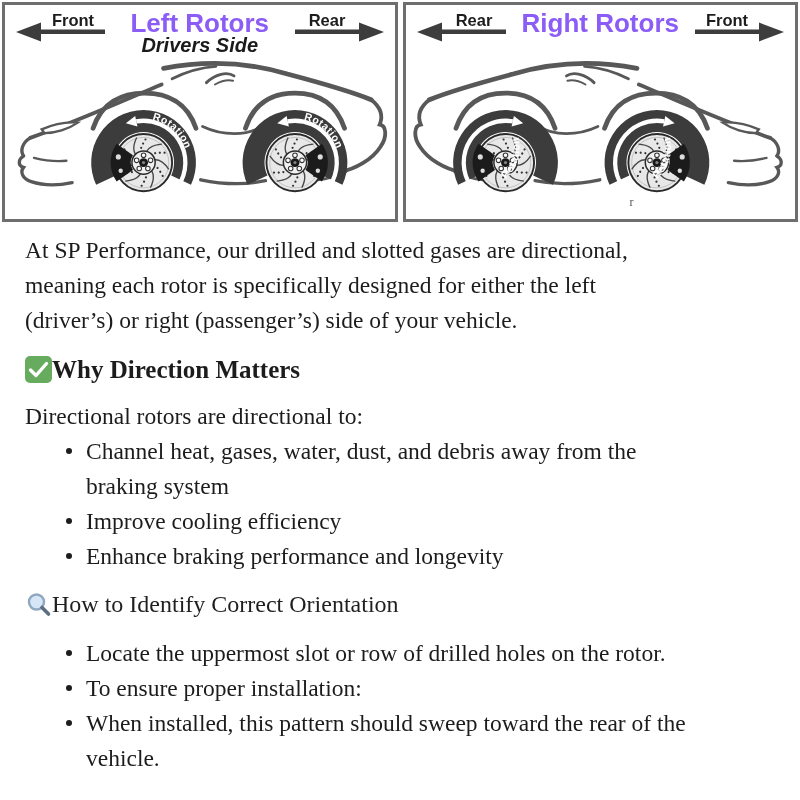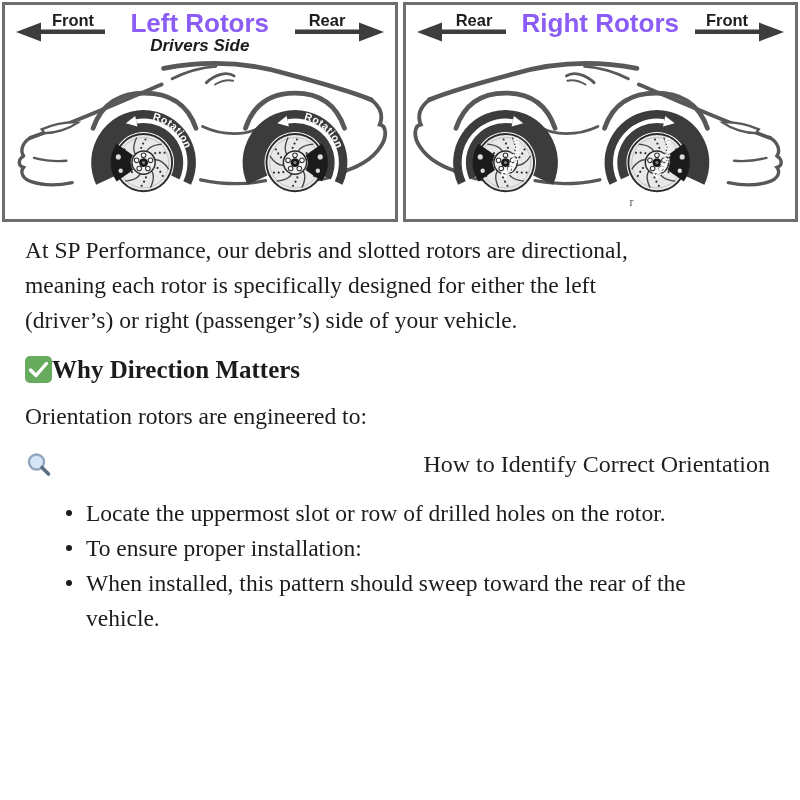--- a/index.html
+++ b/index.html
@@ -9,31 +9,31 @@
   
   .panels{display:flex;gap:5px;padding:2px 2px 0 2px;box-sizing:border-box;justify-content:center;}
   .panel{flex:1;border:3px solid #6e6e6e;height:214px;position:relative;background:#fff;overflow:hidden;}
   .panel-header{position:relative;height:50px;}
   .corner{position:absolute;top:5px;width:100px;height:32px;}
   .corner.left{left:8px;}
   .corner.right{right:8px;}
   .corner text{font-family:"Liberation Sans",sans-serif;font-weight:bold;font-size:16.5px;fill:#1d1d1d;}
   .titles{text-align:center;padding-top:5px;}
   .panel-title{font-family:"Liberation Sans",sans-serif;font-weight:bold;font-size:26px;line-height:27px;color:#8b5cf6;}
-  .panel-subtitle{font-family:"Liberation Sans",sans-serif;font-weight:bold;font-style:italic;font-size:17px;line-height:17px;color:#1a1a1a;}
+  .panel-subtitle{font-family:"Liberation Sans",sans-serif;font-weight:bold;font-style:italic;font-size:20px;line-height:17px;color:#1a1a1a;}
   .car-svg{display:block;width:100%;height:160px;}
   .stray{position:absolute;left:224px;top:190px;font-size:12px;color:#555;}
 
   
   .content{padding:11px 30px 24px 25px;font-size:23.5px;line-height:35px;}
   .content p{margin:0;white-space:pre-line;}
   .h-row{display:flex;align-items:center;}
   .h-row h2{margin:0;font-size:25px;line-height:35px;font-weight:bold;font-family:"Liberation Serif",serif;}
   .h-why{margin:14px 0 12px;}
-  .h-identify{margin:13px 0 14px;justify-content:space-between;}
+  .h-identify{margin:13px 0 14px;}
   .h-identify h2{font-weight:400;font-size:24px;color:#1f1f1f;}
   .lead{margin:0 0 9px 0;}
   ul.blist{margin:0;padding:0 0 0 40px;list-style:none;}
   ul.blist li{position:relative;padding-left:21px;white-space:pre-line;}
   ul.blist li::before{content:"";position:absolute;left:1px;top:14px;width:6px;height:6px;border-radius:50%;background:#1c1c1c;}
   .check-box{display:inline-flex;width:27px;height:27px;border-radius:5px;background:#67ab5f;align-items:center;justify-content:center;flex:0 0 auto;}
   .mag-box{display:inline-flex;width:27px;height:27px;align-items:center;justify-content:center;flex:0 0 auto;}
 </style>
 </head>
 <body>
@@ -199,35 +199,41 @@
         <text font-family="Liberation Sans, sans-serif" font-size="11" font-weight="bold" fill="#ffffff" letter-spacing="0.5">
           <textPath href="#t4" startOffset="58%" text-anchor="middle">Rotation</textPath>
         </text>
       </svg>
       <span class="stray">r</span>
     </section>
   </div>
 
   <div class="content">
 
-    <p>At SP Performance, our debris and slotted rotors are directional,
+    <p>At SP Performance, our drilled and slotted gases are directional,
 meaning each rotor is specifically designed for either the left
 (driver’s) or right (passenger’s) side of your vehicle.</p>
 
     <div class="h-row h-why">
       <span class="check-box">
         <svg width="27" height="27" viewBox="0 0 27 27">
           <polyline points="5.5,14 11,19.5 21.5,7.5" fill="none" stroke="#ffffff" stroke-width="3.4" stroke-linecap="round" stroke-linejoin="round"></polyline>
         </svg>
       </span>
       <h2>Why Direction Matters</h2>
     </div>
 
-    <p class="lead">Orientation rotors are engineered to:</p>
-
+    <p class="lead">Directional rotors are directional to:</p>
+
+    <ul class="blist">
+      <li>Channel heat, gases, water, dust, and debris away from the
+braking system</li>
+      <li>Improve cooling efficiency</li>
+      <li>Enhance braking performance and longevity</li>
+    </ul>
 
     <div class="h-row h-identify">
       <span class="mag-box">
         <svg width="26" height="26" viewBox="0 0 26 26">
           <circle cx="10.5" cy="10" r="7.5" fill="#d6e6f6" stroke="#8fa8bf" stroke-width="2.4"></circle>
           <line x1="16" y1="15.5" x2="22.5" y2="22" stroke="#5c6e80" stroke-width="3.6" stroke-linecap="round"></line>
         </svg>
       </span>
       <h2>How to Identify Correct Orientation</h2>
     </div>

